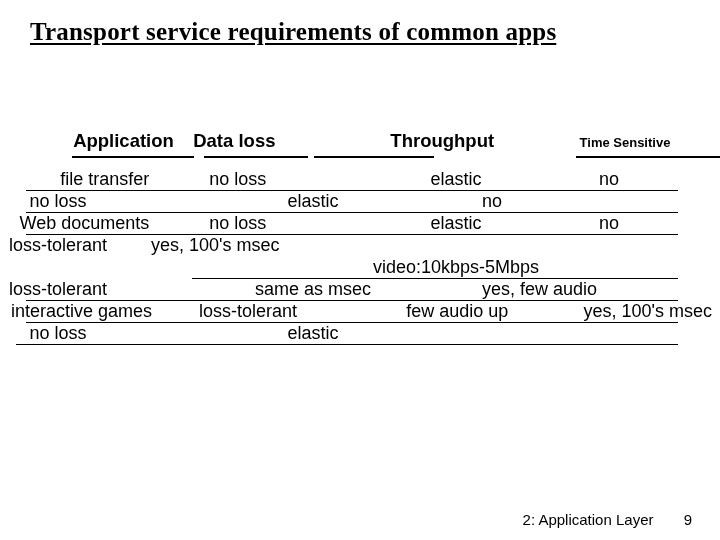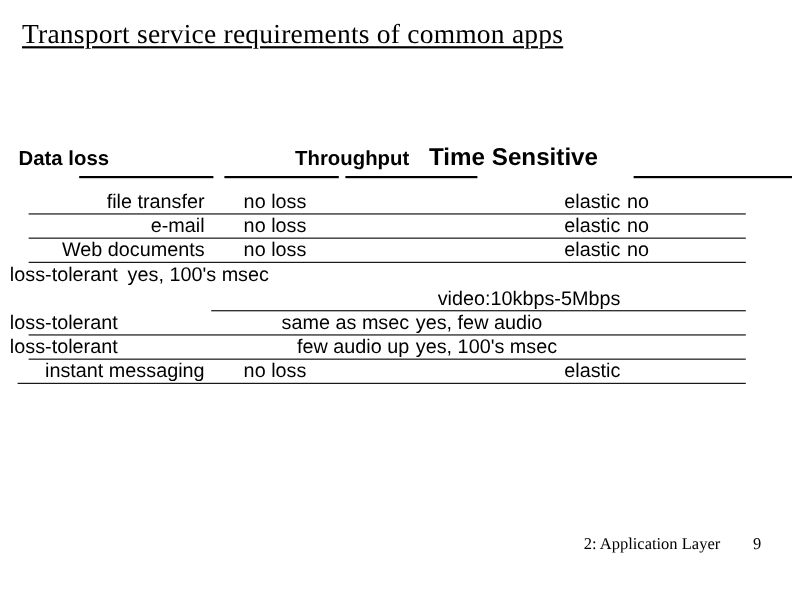--- a/index.html
+++ b/index.html
@@ -13,25 +13,25 @@
     overflow: hidden;
   }
   .slide {
     position: relative;
     width: 720px;
     height: 540px;
     box-sizing: border-box;
   }
   .title {
     position: absolute;
-    left: 20px;
+    left: 30px;
     top: 18px;
     font-family: "Comic Sans MS", "Comic Sans", cursive;
     font-size: 25px;
-    font-weight: normal;
+    font-weight: bold;
     text-decoration: underline;
     text-underline-offset: 3px;
     text-decoration-thickness: 1.5px;
     letter-spacing: 0.2px;
     text-align: center;
   }
   .table {
     position: absolute;
     left: 6px;
     top: 130px;
@@ -42,95 +42,96 @@
     align-items: baseline;
     line-height: 1.18;
   }
   .cell {
     box-sizing: border-box;
     padding-right: 6px;
     white-space: pre;
   }
   .col-app { width: 192px; text-align: right; padding-right: 12px; }
   .col-loss { width: 110px; text-align: center; }
-  .col-thr  { width: 262px; text-align: right; }
+  .col-thr  { width: 262px; text-align: center; margin-left: 34px; }
   .col-time { width: 148px; text-align: left; }
 
   .hrow {
     font-weight: bold;
     font-size: 18.5px;
     position: relative;
     padding-bottom: 3px;
     margin-bottom: 14px;
   }
   .hrule {
     position: absolute;
     height: 1.6px;
     background: #000;
     bottom: -3px;
   }
   .hrule.app  { left: 66px;  width: 122px; }
   .hrule.loss { left: 198px; width: 104px; }
   .hrule.thr  { left: 308px; width: 120px; }
   .hrule.time { left: 570px; width: 146px; }
-  .hrow .col-time { font-size: 22px; margin-left: 12px; }
+  .hrow .col-time { font-size: 13px; margin-left: 12px; }
 
   .drow {
     font-size: 18px;
     position: relative;
     height: 22px;
+    gap: 35px;
   }
   .drow .urule {
     position: absolute;
     height: 1.2px;
     background: #000;
     bottom: 0px;
   }
   .urule-full { left: 20px; width: 652px; }
   .urule-end  { left: 186px; width: 486px; }
   .urule-last { left: 10px;  width: 662px; } 
 
   .footer {
     position: absolute;
-    bottom: 36px;
+    bottom: 12px;
     right: 28px;
-    font-family: Liberation Serif, serif;
+    font-family: Liberation Sans, sans-serif;
     font-size: 15px;
   }
   .footer .chap { margin-right: 26px; }
 </style>
 </head>
 <body>
 
 <div class="slide">
 
   <div class="title">Transport service requirements of common apps</div>
 
   <div class="table">
 
     <div class="row hrow">
+      <div class="cell col-app">Application</div>
       <div class="cell col-loss">Data loss</div>
       <div class="cell col-thr">Throughput</div>
       <div class="cell col-time">Time Sensitive</div>
       <div class="hrule app"></div>
       <div class="hrule loss"></div>
       <div class="hrule thr"></div>
       <div class="hrule time"></div>
     </div>
 
     <div id="rows-container">
         <div class="row drow">
           <div class="cell col-app">file transfer</div>
           <div class="cell col-loss">no loss</div>
           <div class="cell col-thr">elastic</div>
           <div class="cell col-time">no</div>
           <div class="urule urule-full"></div>
         </div>
         <div class="row drow">
-          <div class="cell col-app">e-mail</div>
           <div class="cell col-loss">no loss</div>
           <div class="cell col-thr">elastic</div>
           <div class="cell col-time">no</div>
           <div class="urule urule-full"></div>
         </div>
         <div class="row drow">
           <div class="cell col-app">Web documents</div>
           <div class="cell col-loss">no loss</div>
           <div class="cell col-thr">elastic</div>
           <div class="cell col-time">no</div>
@@ -147,27 +148,27 @@
           <div class="cell col-time"></div>
           <div class="urule urule-end"></div>
         </div>
         <div class="row drow">
           <div class="cell col-loss">loss-tolerant</div>
           <div class="cell col-thr">same as msec</div>
           <div class="cell col-time">yes, few audio</div>
           <div class="urule urule-full"></div>
         </div>
         <div class="row drow">
+          <div class="cell col-app"> interactive games</div>
           <div class="cell col-loss">loss-tolerant</div>
           <div class="cell col-thr">few audio up</div>
           <div class="cell col-time">yes, 100's msec</div>
           <div class="urule urule-full"></div>
         </div>
         <div class="row drow">
-          <div class="cell col-app">instant messaging</div>
           <div class="cell col-loss">no loss</div>
           <div class="cell col-thr">elastic</div>
           <div class="urule urule-last"></div>
         </div>
       </div>
 
   </div>
 
   <div class="footer">
     <span class="chap">2: Application Layer</span>

